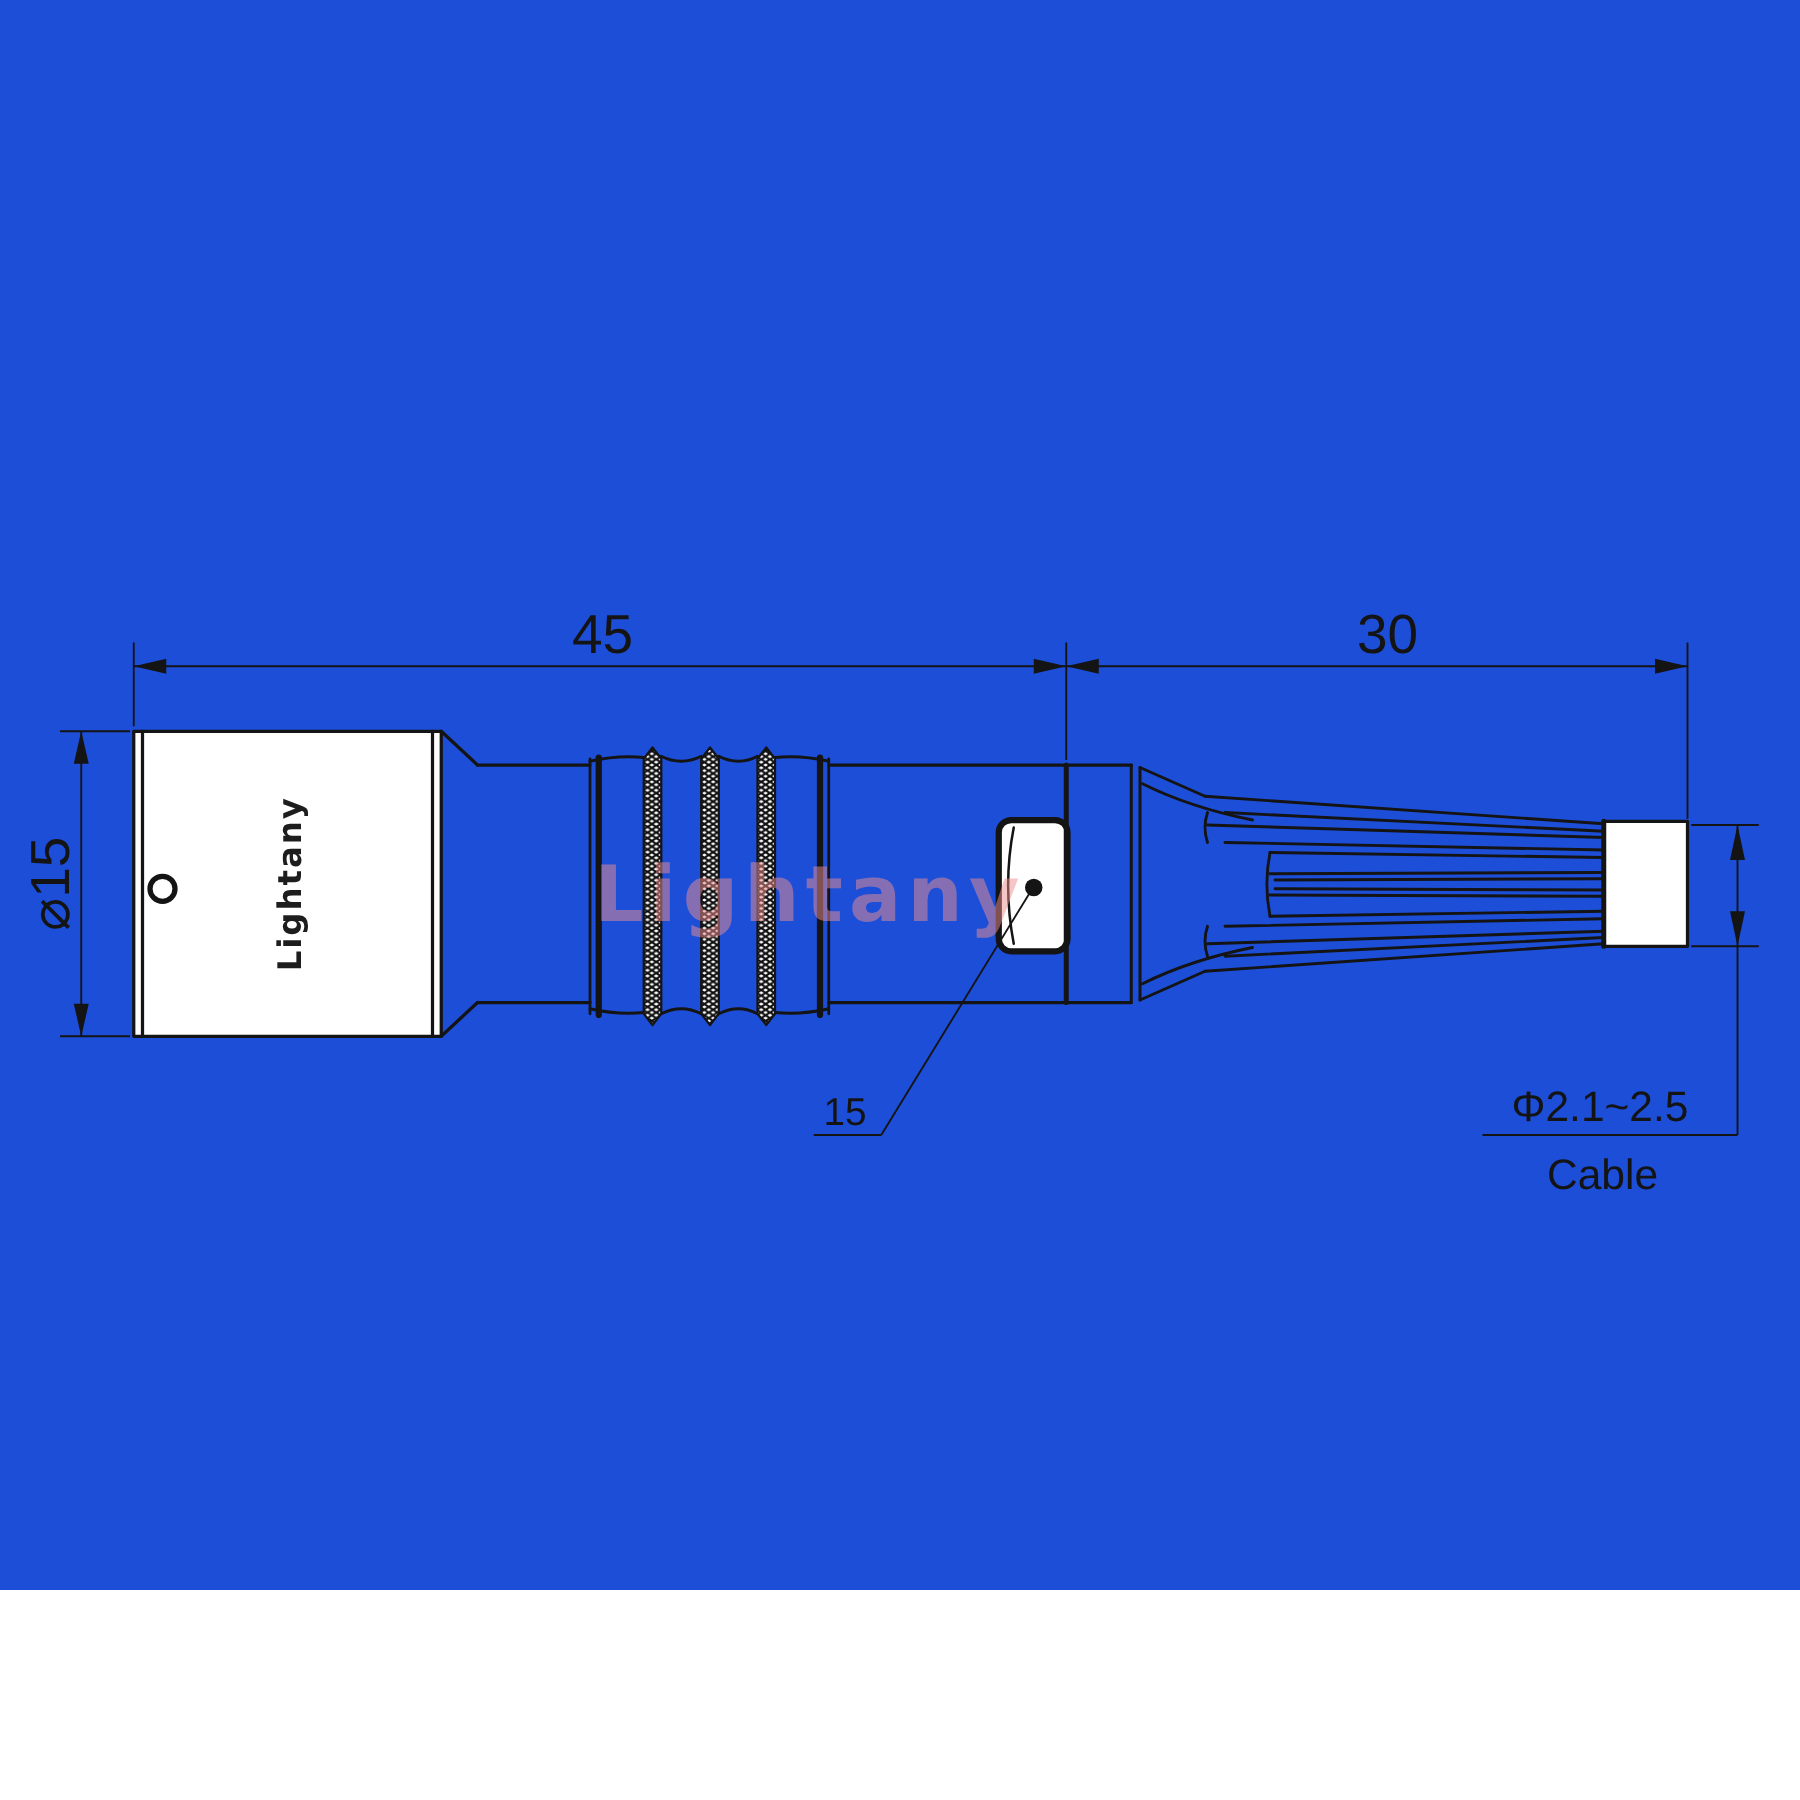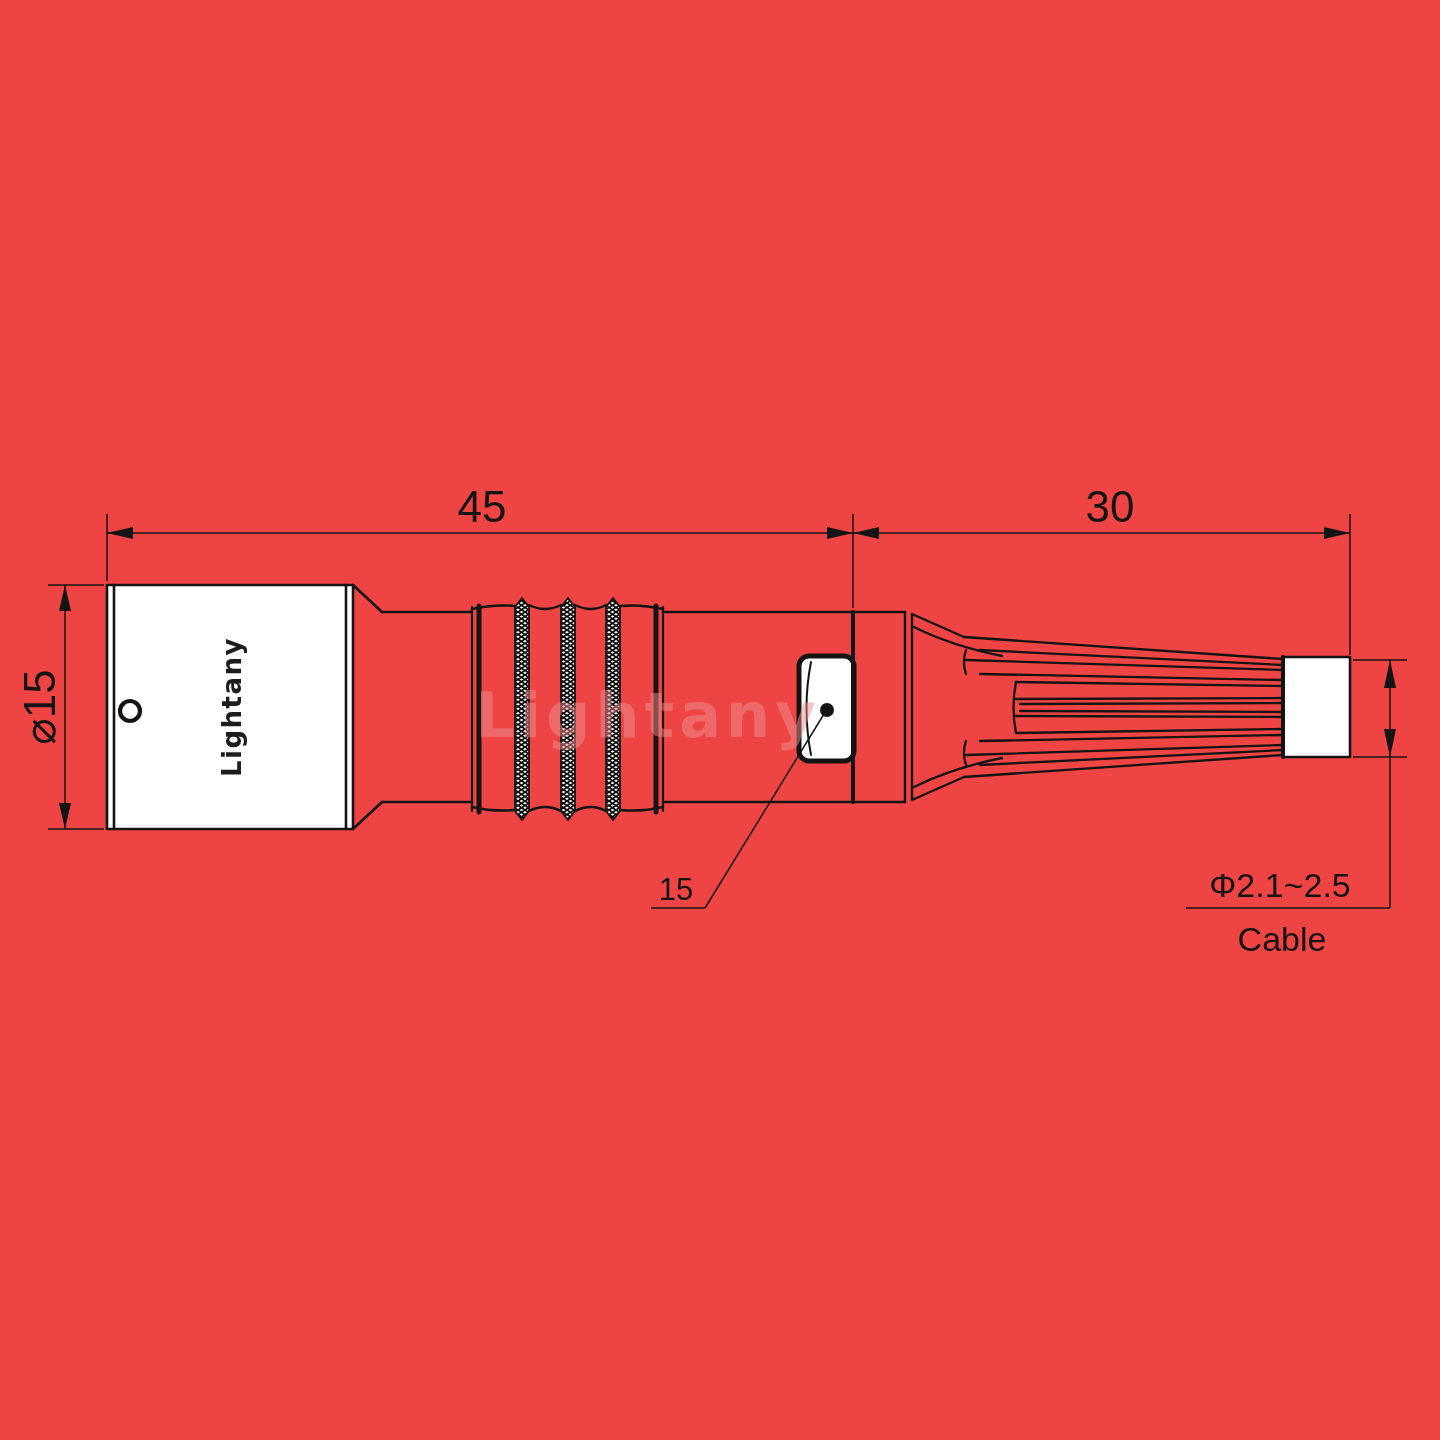--- a/index.html
+++ b/index.html
@@ -1,16 +1,16 @@
 <!DOCTYPE html>
 <html><head>
 <meta charset="utf-8">
 <style>
   html,body{margin:0;padding:0;background:#ffffff;}
-  .sheet{position:relative;width:1440px;height:1440px;background:#ef4444;overflow:hidden;}
+  .sheet{position:relative;width:1440px;height:1272px;background:#1d4ed8;overflow:hidden;}
   svg{display:block;}
   .dim-text{font-family:"Liberation Sans","DejaVu Sans",sans-serif;font-size:44px;font-weight:400;fill:#141414;}
   .dim-text-small{font-family:"Liberation Sans","DejaVu Sans",sans-serif;font-size:31px;font-weight:400;fill:#141414;}
   .cable-text{font-family:"Liberation Sans","DejaVu Sans",sans-serif;font-size:34px;font-weight:400;fill:#141414;}
   .brand-text{font-family:"DejaVu Sans","Liberation Sans",sans-serif;font-size:26px;font-weight:700;letter-spacing:1.5px;fill:#1d1d1d;}
   .watermark-text{font-family:"DejaVu Sans","Liberation Sans",sans-serif;font-size:62px;font-weight:700;letter-spacing:5px;fill:#ee8f8f;opacity:0.5;}
 </style>
 </head>
 <body>
 

